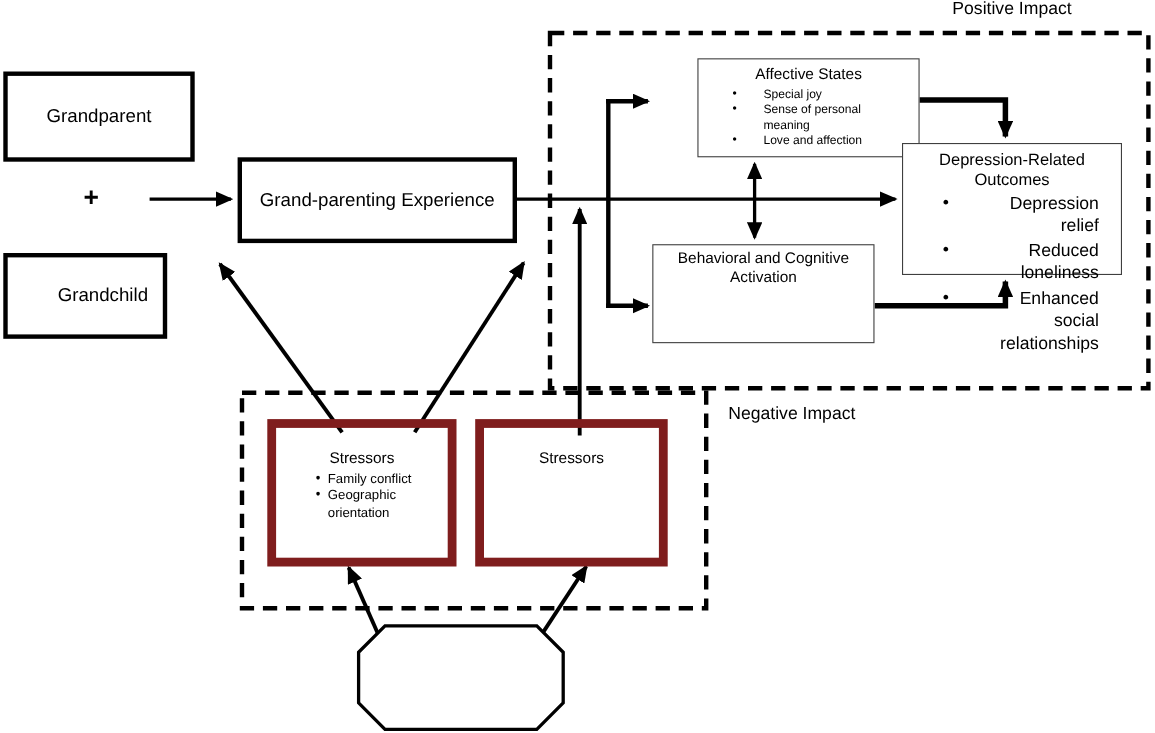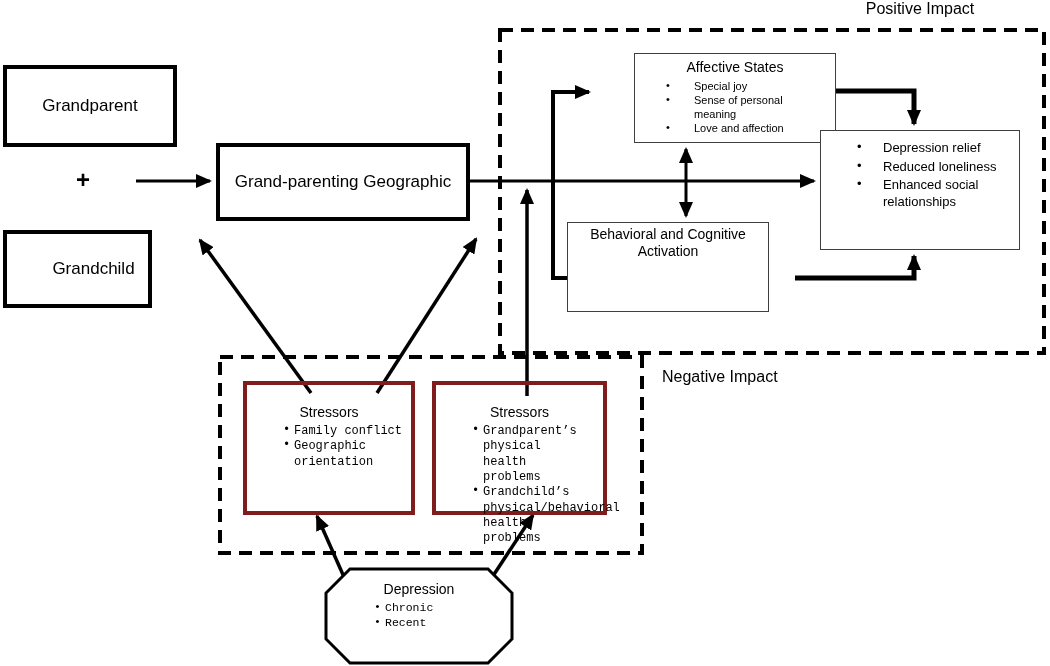--- a/index.html
+++ b/index.html
@@ -13,21 +13,21 @@
     overflow: hidden;
   }
   .abs { position: absolute; box-sizing: border-box; }
   svg.overlay { position: absolute; left: 0; top: 0; }
 
   .box-thick {
     border: 4px solid #000000;
     background: #ffffff;
   }
   .box-transparent {
-    border: 4px solid #7f1d1d;
+    border: 8px solid #7f1d1d;
     background: transparent;
   }
   .box-thin {
     border: 1.5px solid #3f3f3f;
     background: #ffffff;
   }
   .flex-center {
     display: flex;
     align-items: center;
     justify-content: center;
@@ -41,26 +41,26 @@
   .panel-title.big { font-size: 15px; }
 
   ul.bullets { list-style: none; margin: 3px 0 0 0; padding: 0; }
   ul.bullets li { position: relative; line-height: 1.28; }
   ul.bullets li::before { content: "\2022"; position: absolute; left: 0; top: -1px; }
 
   
   .bullets-tab { padding-left: 31px !important; font-size: 11px; }
   .bullets-tab li { padding-left: 28px; max-width: 118px; }
 
-  .bullets-outcomes { padding-left: 36px !important; font-size: 13px; }
+  .bullets-outcomes { padding-left: 36px !important; font-size: 16px; text-align: right; }
   .bullets-outcomes li { padding-left: 26px; max-width: 116px; margin-bottom: 2px; }
 
   
   .bullets-tight { font-size: 12px; }
-  .bullets-tight li { padding-left: 11px; font-family: Liberation Mono, monospace; }
+  .bullets-tight li { padding-left: 11px; }
 
   .stressors-title { padding-top: 19px; margin-bottom: 3px; }
 </style>
 </head>
 <body>
 
 <div id="canvas">
 
   <svg class="overlay" width="1050" height="666" viewBox="0 0 1050 666">
     <defs>
@@ -98,65 +98,55 @@
     <span class="node-label">Grandparent</span>
   </div>
 
   <div class="abs flex-center plus-sign" style="left:58px; top:162px; width:50px; height:36px;">+</div>
 
   <div class="abs box-thick flex-center" style="left:3px; top:230px; width:149px; height:78px;padding-left:32px;">
     <span class="node-label">Grandchild</span>
   </div>
 
   <div class="abs box-thick flex-center" style="left:216px; top:143px; width:254px; height:78px;">
-    <span class="node-label">Grand-parenting Geographic</span>
+    <span class="node-label">Grand-parenting Experience</span>
   </div>
 
   <div class="abs impact-label flex-center" style="left:838px; top:0px; width:164px; height:18px;">Positive Impact</div>
 
   <div class="abs box-thin" style="left:593px; top:53px; width:202px; height:90px; padding-top:5px;margin-left:41px;">
     <p class="panel-title">Affective States</p>
     <ul class="bullets bullets-tab">
       <li>Special joy</li>
       <li>Sense of personal meaning</li>
       <li>Love and affection</li>
     </ul>
   </div>
 
-  <div class="abs box-thin" style="left:567px; top:222px; width:202px; height:90px; padding-top:3px;">
+  <div class="abs box-thin" style="left:593px; top:222px; width:202px; height:90px; padding-top:3px;">
     <p class="panel-title">Behavioral and Cognitive Activation</p>
   </div>
 
   <div class="abs box-thin" style="left:820px; top:130px; width:200px; height:120px; padding-top:6px;">
+    <p class="panel-title big">Depression-Related Outcomes</p>
     <ul class="bullets bullets-outcomes">
       <li>Depression relief</li>
       <li>Reduced loneliness</li>
       <li>Enhanced social relationships</li>
     </ul>
   </div>
 
   <div class="abs impact-label" style="left:662px; top:367px; width:150px;">Negative Impact</div>
 
   <div class="abs box-transparent" style="left:243px; top:381px; width:172px; height:134px;">
     <p class="panel-title stressors-title">Stressors</p>
     <ul class="bullets bullets-tight" style="padding-left:36px;">
       <li>Family conflict</li>
       <li style="max-width:84px;">Geographic orientation</li>
     </ul>
   </div>
 
   <div class="abs box-transparent" style="left:432px; top:381px; width:175px; height:134px;">
     <p class="panel-title stressors-title">Stressors</p>
-    <ul class="bullets bullets-tight" style="padding-left:36px;">
-      <li style="max-width:108px;">Grandparent’s physical health problems</li>
-      <li style="max-width:108px;">Grandchild’s physical/behavioral health problems</li>
-    </ul>
   </div>
 
-  <div class="abs" style="left:326px; top:581px; width:186px;">
-    <p class="panel-title">Depression</p>
-    <ul class="bullets bullets-tight" style="padding-left:48px; font-size:11.5px;">
-      <li>Chronic</li>
-      <li>Recent</li>
-    </ul>
-  </div>
 
 </div>
 
 </body></html>

